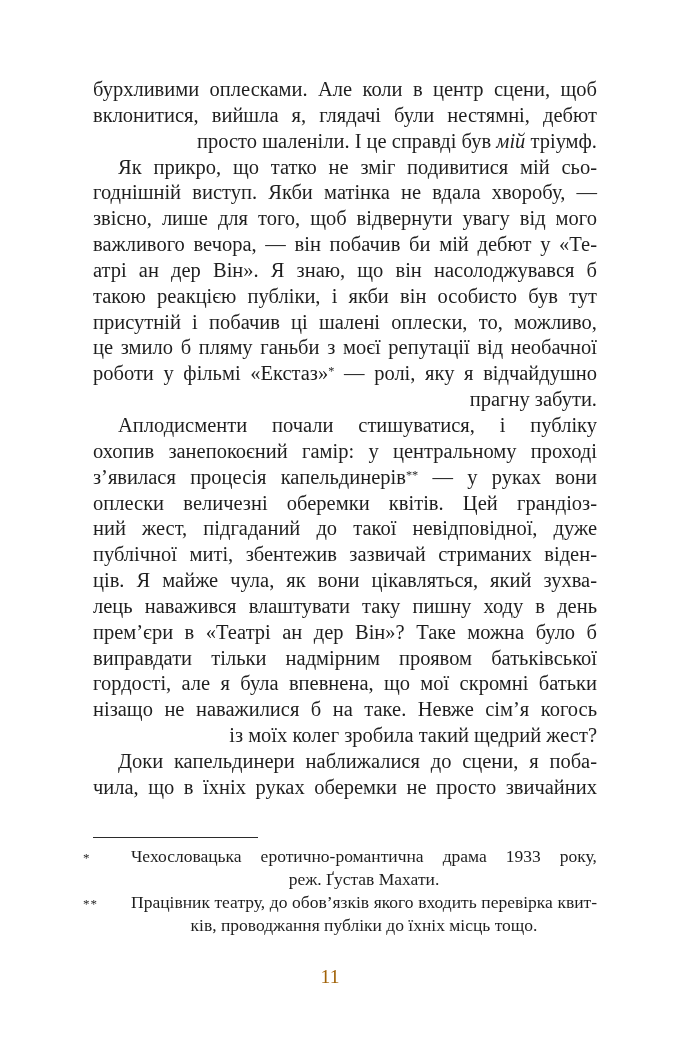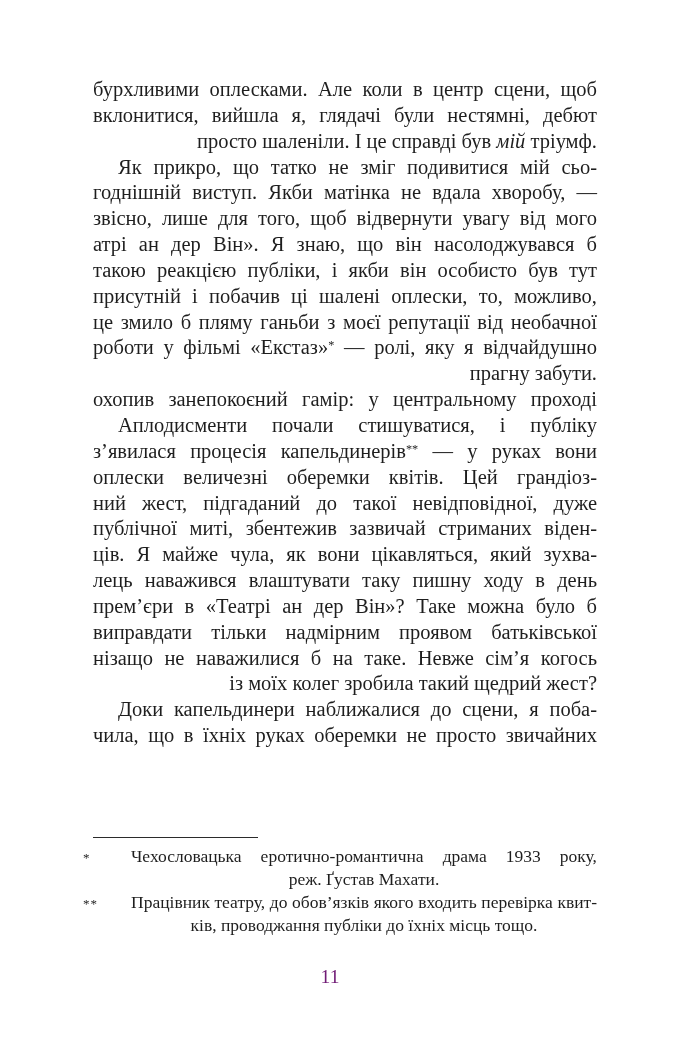--- a/index.html
+++ b/index.html
@@ -78,55 +78,57 @@
     text-align: justify;
     text-align-last: justify;
   }
   .page-number {
     position: absolute;
     left: 0;
     top: 966px;
     width: 660px;
     text-align: center;
     font-size: 19.5px;
-    color: #701a75;
+    color: #a16207;
   }
 </style>
 </head>
 <body>
 
 <div class="book-page">
   <div class="body-text">
       <div class="paragraph">
         <div class="line justify"><span>бурхливими оплесками. Але коли в центр сцени, щоб</span></div>
         <div class="line justify"><span>вклонитися, вийшла я, глядачі були нестямні, дебют</span></div>
         <div class="line"><span>просто шаленіли. І це справді був </span><span class="italic">мій</span><span> тріумф.</span></div>
       </div>
       <div class="paragraph">
         <div class="line justify indent"><span>Як прикро, що татко не зміг подивитися мій сьо-</span></div>
         <div class="line justify"><span>годнішній виступ. Якби матінка не вдала хворобу, —</span></div>
         <div class="line justify"><span>звісно, лише для того, щоб відвернути увагу від мого</span></div>
+        <div class="line justify"><span>важливого вечора, — він побачив би мій дебют у «Те-</span></div>
         <div class="line justify"><span>атрі ан дер Він». Я знаю, що він насолоджувався б</span></div>
         <div class="line justify"><span>такою реакцією публіки, і якби він особисто був тут</span></div>
         <div class="line justify"><span>присутній і побачив ці шалені оплески, то, можливо,</span></div>
         <div class="line justify"><span>це змило б пляму ганьби з моєї репутації від необачної</span></div>
         <div class="line justify"><span>роботи у фільмі «Екстаз»</span><span class="sup">*</span><span> — ролі, яку я відчайдушно</span></div>
         <div class="line"><span>прагну забути.</span></div>
       </div>
       <div class="paragraph">
+        <div class="line justify indent"><span>Аплодисменти почали стишуватися, і публіку</span></div>
         <div class="line justify"><span>охопив занепокоєний гамір: у центральному проході</span></div>
-        <div class="line justify indent"><span>Аплодисменти почали стишуватися, і публіку</span></div>
         <div class="line justify"><span>з’явилася процесія капельдинерів</span><span class="sup">**</span><span> — у руках вони</span></div>
         <div class="line justify"><span>оплески величезні оберемки квітів. Цей грандіоз-</span></div>
         <div class="line justify"><span>ний жест, підгаданий до такої невідповідної, дуже</span></div>
         <div class="line justify"><span>публічної миті, збентежив зазвичай стриманих віден-</span></div>
         <div class="line justify"><span>ців. Я майже чула, як вони цікавляться, який зухва-</span></div>
         <div class="line justify"><span>лець наважився влаштувати таку пишну ходу в день</span></div>
         <div class="line justify"><span>прем’єри в «Театрі ан дер Він»? Таке можна було б</span></div>
         <div class="line justify"><span>виправдати тільки надмірним проявом батьківської</span></div>
+        <div class="line justify"><span>гордості, але я була впевнена, що мої скромні батьки</span></div>
         <div class="line justify"><span>нізащо не наважилися б на таке. Невже сім’я когось</span></div>
         <div class="line"><span>із моїх колег зробила такий щедрий жест?</span></div>
       </div>
       <div class="paragraph">
         <div class="line justify indent"><span>Доки капельдинери наближалися до сцени, я поба-</span></div>
         <div class="line justify"><span>чила, що в їхніх руках оберемки не просто звичайних</span></div>
       </div>
     </div>
   <div class="footnote-divider"></div>
   <div class="footnotes-section">

